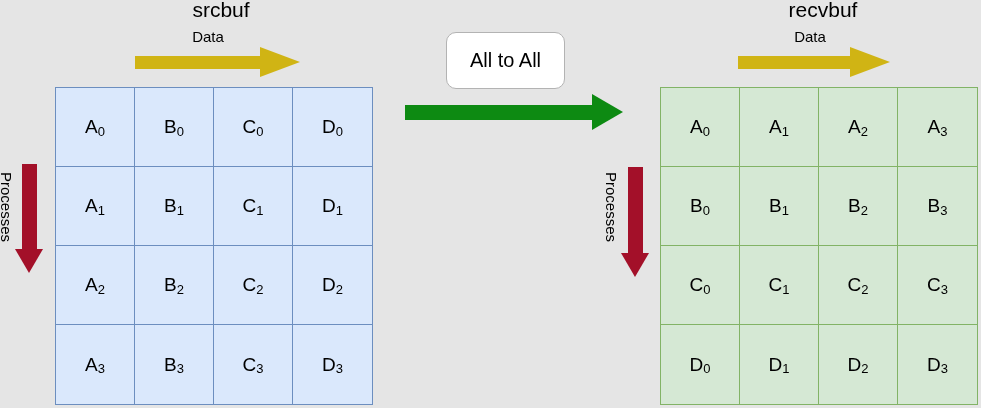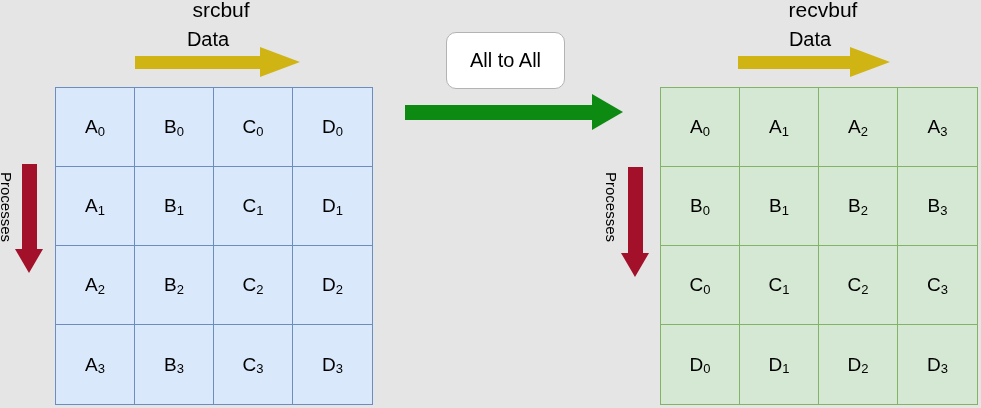--- a/index.html
+++ b/index.html
@@ -19,21 +19,21 @@
     text-align: center;
     font-size: 21px;
     line-height: 1.2;
     color: #000;
   }
 
   .data-label {
     position: absolute;
     width: 200px;
     text-align: center;
-    font-size: 20px;
+    font-size: 15px;
     color: #000;
   }
 
   
   .h-arrow { position: absolute; display: flex; align-items: center; }
   .h-arrow .shaft { flex: 1; }
   .h-arrow.yellow .shaft { height: 13px; background: var(--arrow-yellow); }
   .h-arrow.yellow .head {
     width: 0; height: 0;
     border-left: 40px solid var(--arrow-yellow);

